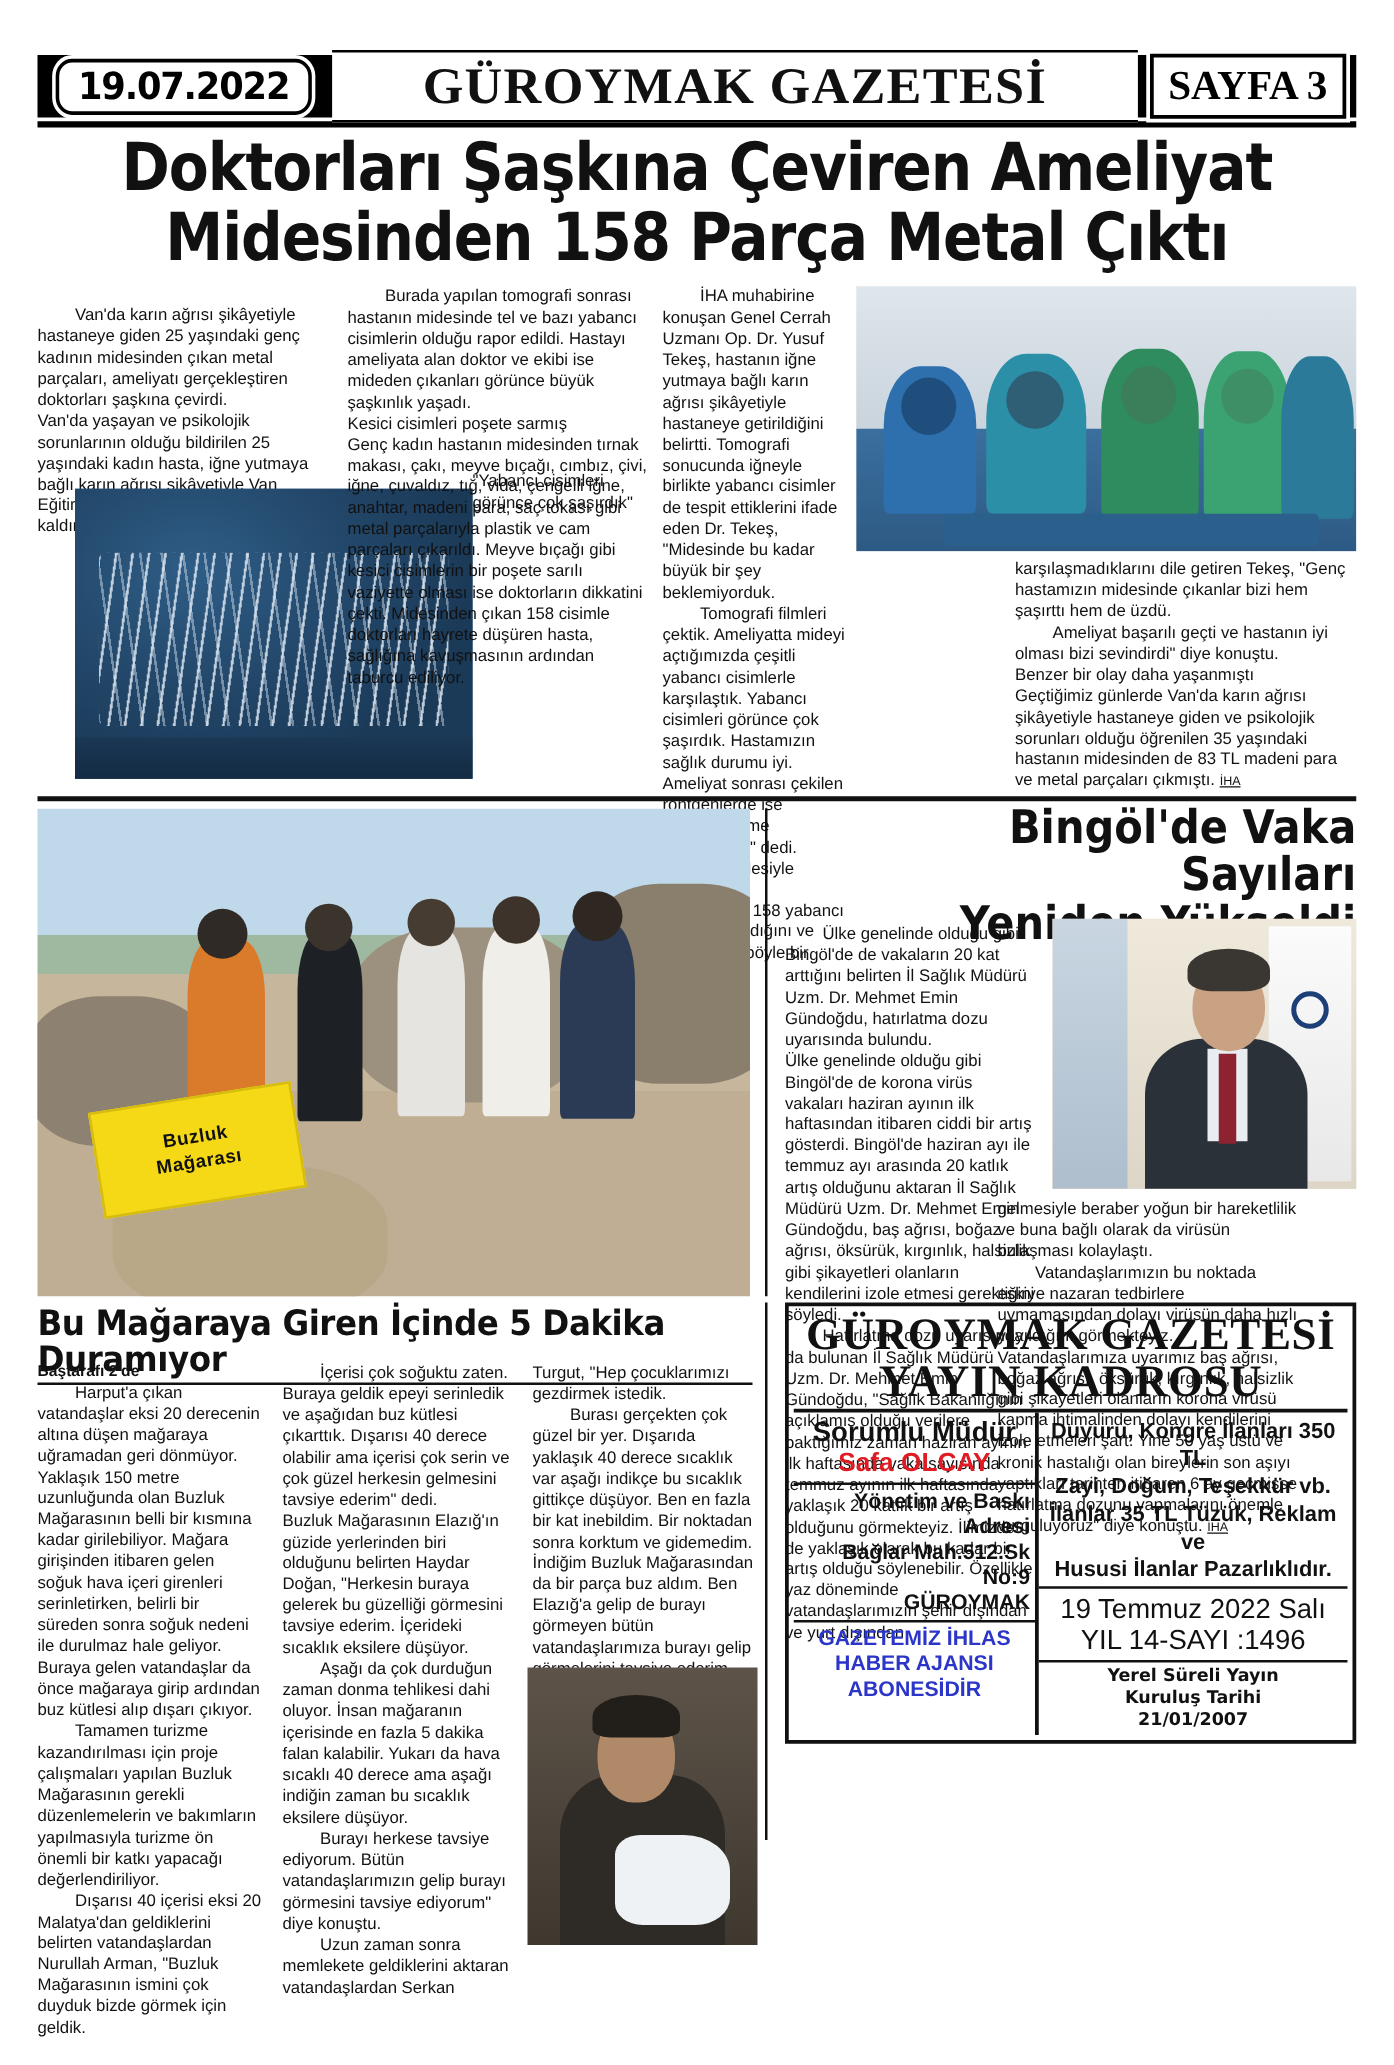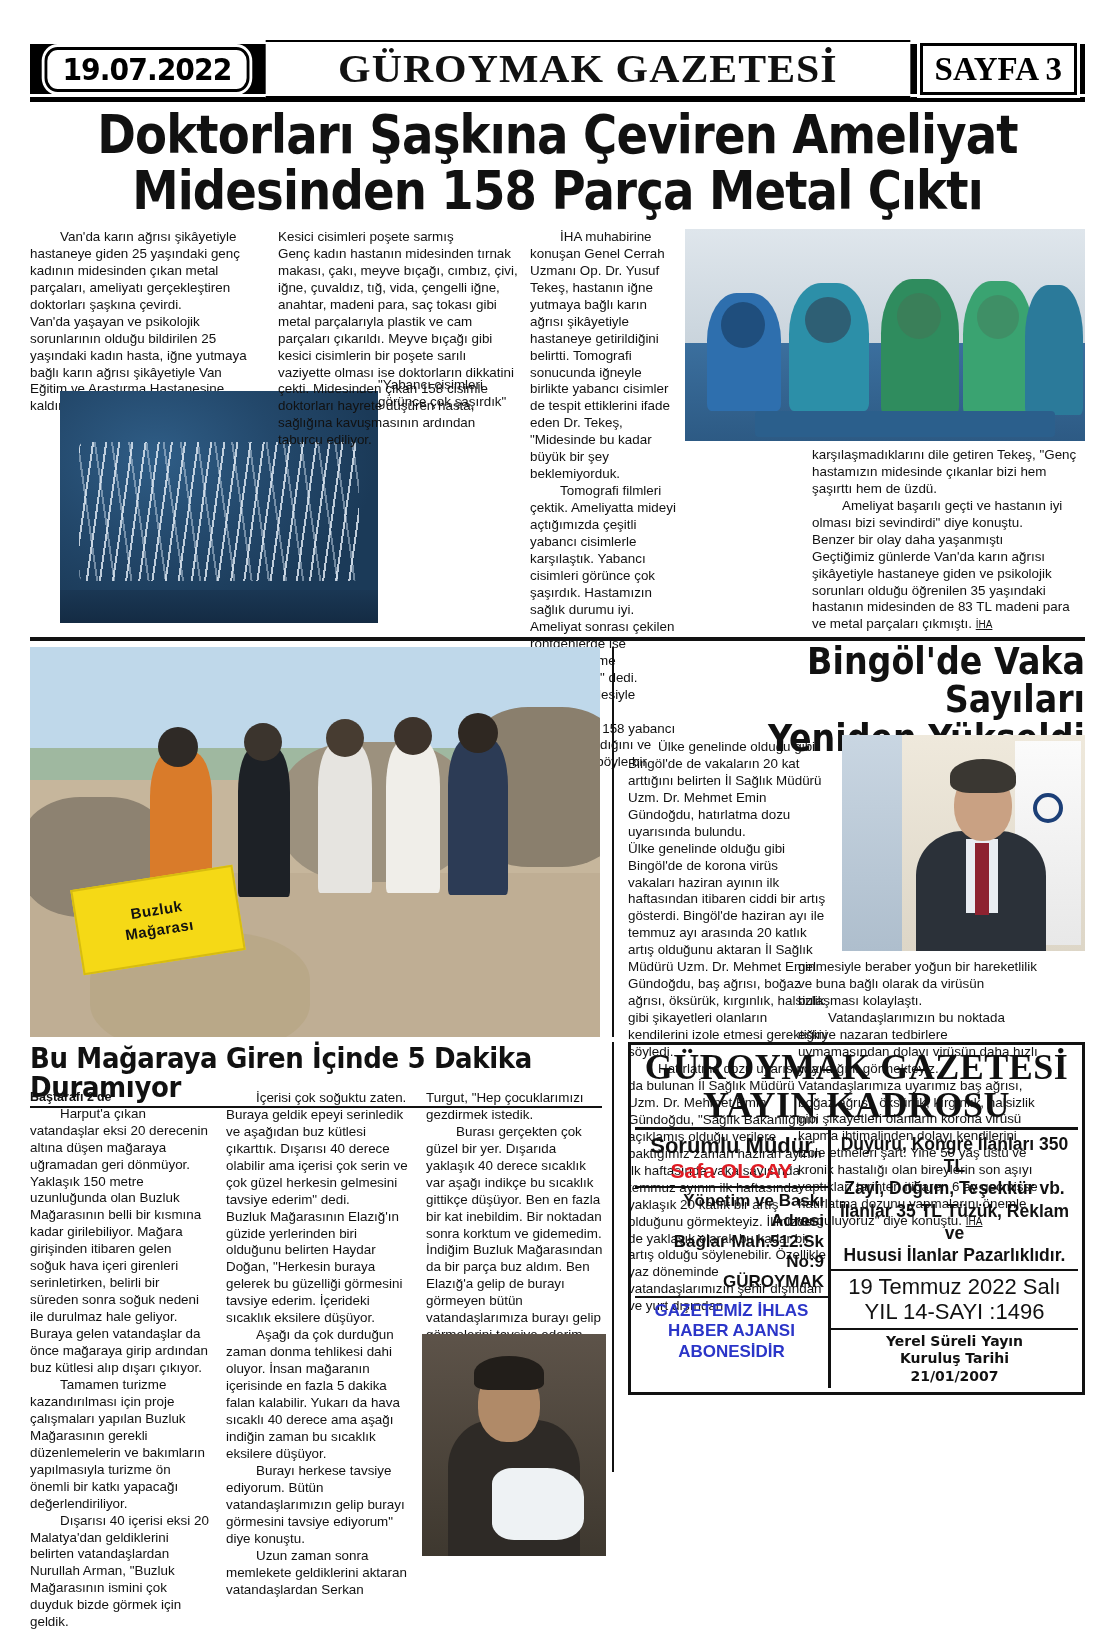--- a/index.html
+++ b/index.html
@@ -175,28 +175,29 @@
   </div>
   <div class="mast-rule"></div>
 
   <div class="hl-main">
     <span class="l1">Doktorları Şaşkına Çeviren Ameliyat</span>
     <span class="l2">Midesinden 158 Parça Metal Çıktı</span>
   </div>
 
   <div style="position:relative; height:400px; margin-top:12px;">
 
-    <div class="col" style="position:absolute; left:0; top:0; width:230px;">
+    <div class="col" style="position:absolute; left:0; top:15px; width:230px;">
       <p class="ind">Van'da karın ağrısı şikâyetiyle hastaneye giden 25 yaşındaki genç kadının midesinden çıkan metal parçaları, ameliyatı gerçekleştiren doktorları şaşkına çevirdi.</p>
       <p>Van'da yaşayan ve psikolojik sorunlarının olduğu bildirilen 25 yaşındaki kadın hasta, iğne yutmaya bağlı karın ağrısı şikâyetiyle Van Eğitim ve Araştırma Hastanesine kaldırıldı.</p>
     </div>
 
     <div class="photo ph-metal" style="left:30px; top:162px; width:318px; height:232px;"></div>
 
     <div class="col" style="position:absolute; left:248px; top:0; width:240px;">
+      <p class="ind">Burada yapılan tomografi sonrası hastanın midesinde tel ve bazı yabancı cisimlerin olduğu rapor edildi. Hastayı ameliyata alan doktor ve ekibi ise mideden çıkanları görünce büyük şaşkınlık yaşadı.</p>
       <p>Kesici cisimleri poşete sarmış</p>
       <p style="width:240px;">Genç kadın hastanın midesinden tırnak makası, çakı, meyve bıçağı, cımbız, çivi, iğne, çuvaldız, tığ, vida, çengelli iğne, anahtar, madeni para, saç tokası gibi metal parçalarıyla plastik ve cam parçaları çıkarıldı. Meyve bıçağı gibi kesici cisimlerin bir poşete sarılı vaziyette olması ise doktorların dikkatini çekti. Midesinden çıkan 158 cisimle doktorları hayrete düşüren hasta, sağlığına kavuşmasının ardından taburcu ediliyor.</p>
     </div>
     <div class="col" style="position:absolute; left:348px; top:148px; width:140px;">
       <p>"Yabancı cisimleri görünce çok şaşırdık"</p>
     </div>
 
     <div class="col" style="position:absolute; left:500px; top:0; width:146px;">
       <p class="ind">İHA muhabirine konuşan Genel Cerrah Uzmanı Op. Dr. Yusuf Tekeş, hastanın iğne yutmaya bağlı karın ağrısı şikâyetiyle hastaneye getirildiğini belirtti. Tomografi sonucunda iğneyle birlikte yabancı cisimler de tespit ettiklerini ifade eden Dr. Tekeş, "Midesinde bu kadar büyük bir şey beklemiyorduk.</p>
       <p class="ind">Tomografi filmleri çektik. Ameliyatta mideyi açtığımızda çeşitli yabancı cisimlerle karşılaştık. Yabancı cisimleri görünce çok şaşırdık. Hastamızın sağlık durumu iyi. Ameliyat sonrası çekilen röntgenlerde ise yabancı cisme rastlanmadı" dedi.</p>

